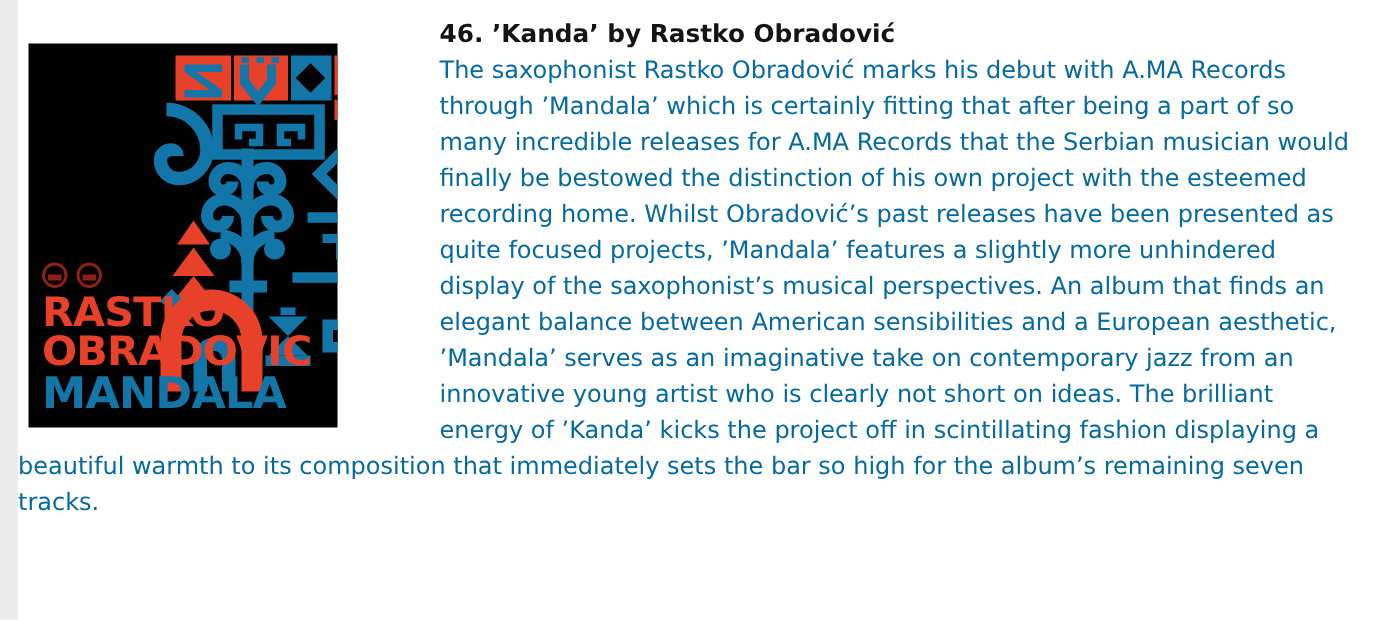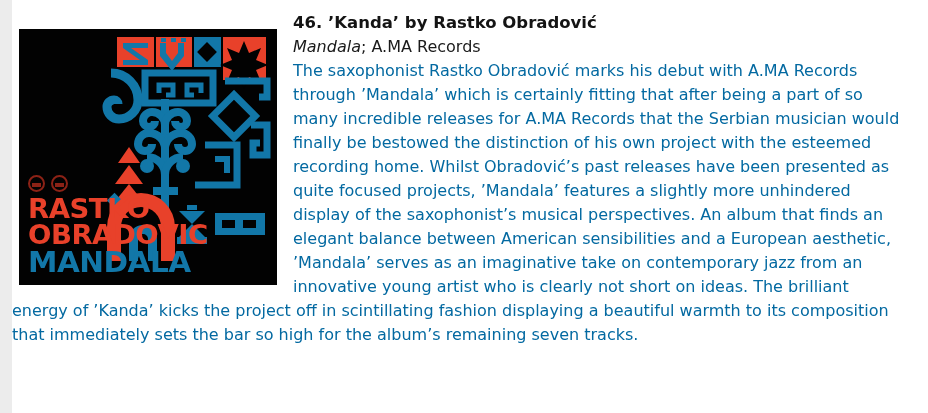--- a/index.html
+++ b/index.html
@@ -36,21 +36,21 @@
 
   
   #cover-figure {
     float: left;
     margin: 29px 20px 6px 7px;
     width: 254px;
     height: 256px;
   }
   #cover-art {
     position: relative;
-    width: 258px;
+    width: 206px;
     height: 256px;
     background: #020202;
     overflow: hidden;
   }
 
   
   #cover-svg { position: absolute; left: 0; top: 0; }
 
   
   #cover-text {
@@ -206,17 +206,16 @@
         <div class="cover-line cover-artist">RASTKO</div>
         <div class="cover-line cover-artist">OBRADOVIC</div>
         <div class="cover-line cover-album">MANDALA</div>
       </div>
 
     </div>
   </figure>
 
   <div id="text-col">
     <h2 id="entry-title">46. ’Kanda’ by Rastko Obradović</h2>
-    <p id="entry-subtitle"><span class="album-name">Mandala</span><span>; A.MA Records</span></p>
     <p id="entry-body">The saxophonist Rastko Obradović marks his debut with A.MA Records through ’Mandala’ which is certainly fitting that after being a part of so many incredible releases for A.MA Records that the Serbian musician would finally be bestowed the distinction of his own project with the esteemed recording home.  Whilst Obradović’s past releases have been presented as quite focused projects, ’Mandala’ features a slightly more unhindered display of the saxophonist’s musical perspectives.  An album that finds an elegant balance between American sensibilities and a European aesthetic, ’Mandala’ serves as an imaginative take on contemporary jazz from an innovative young artist who is clearly not short on ideas.  The brilliant energy of ’Kanda’ kicks the project off in scintillating fashion displaying a beautiful warmth to its composition that immediately sets the bar so high for the album’s remaining seven tracks.</p>
   </div>
 
 </div>
 
 </body></html>

